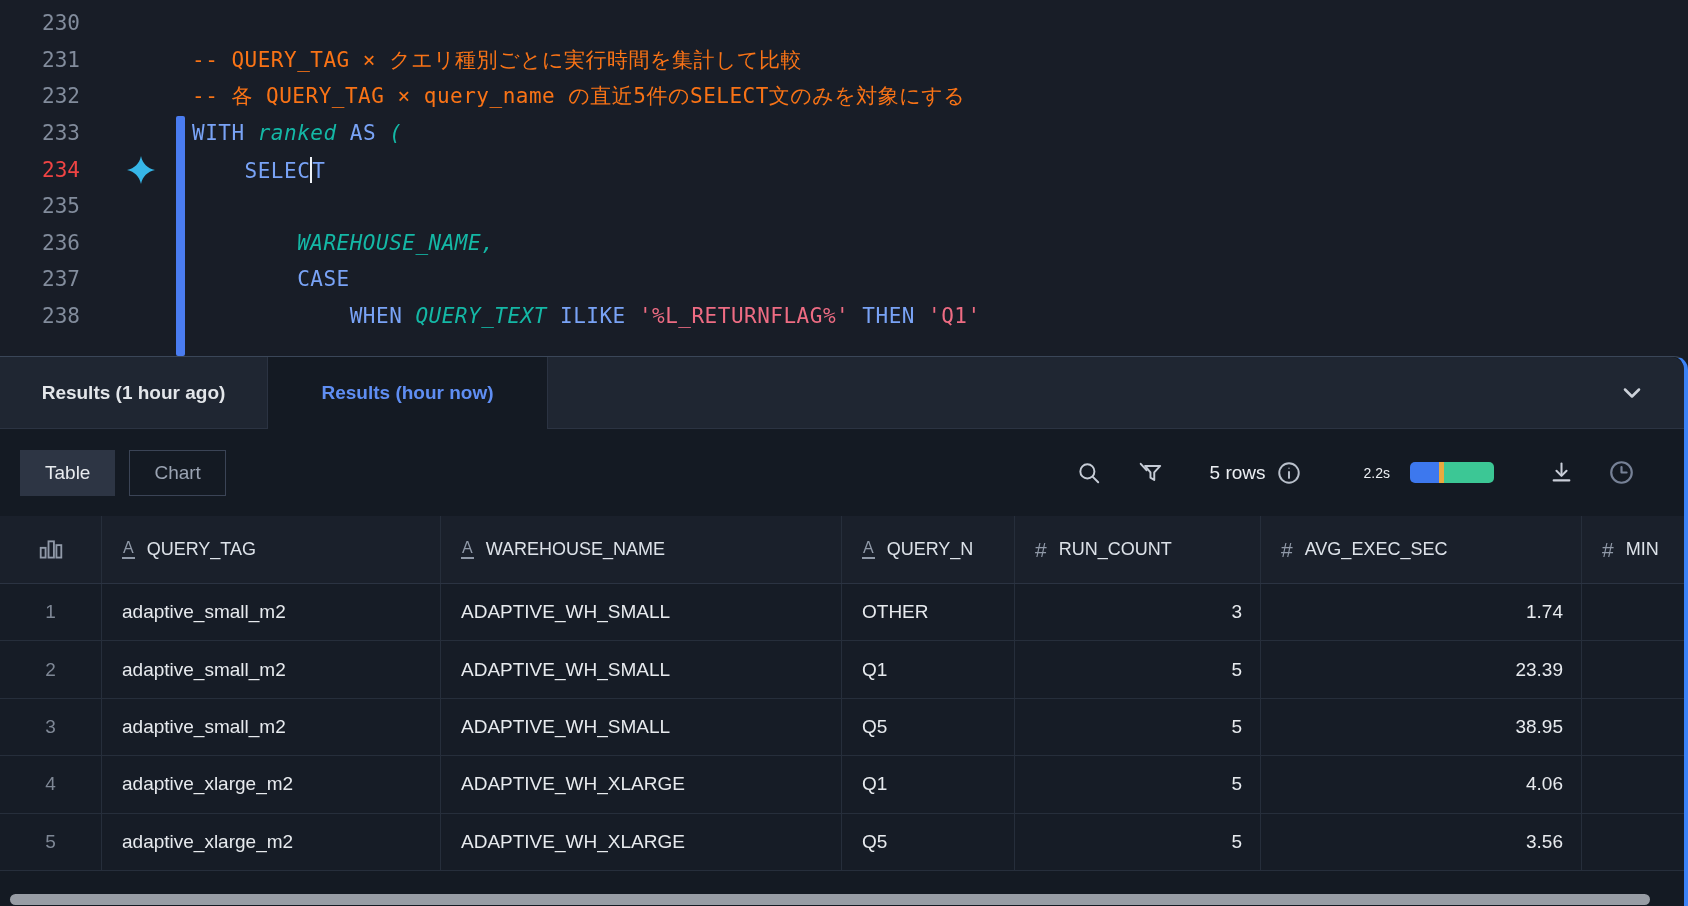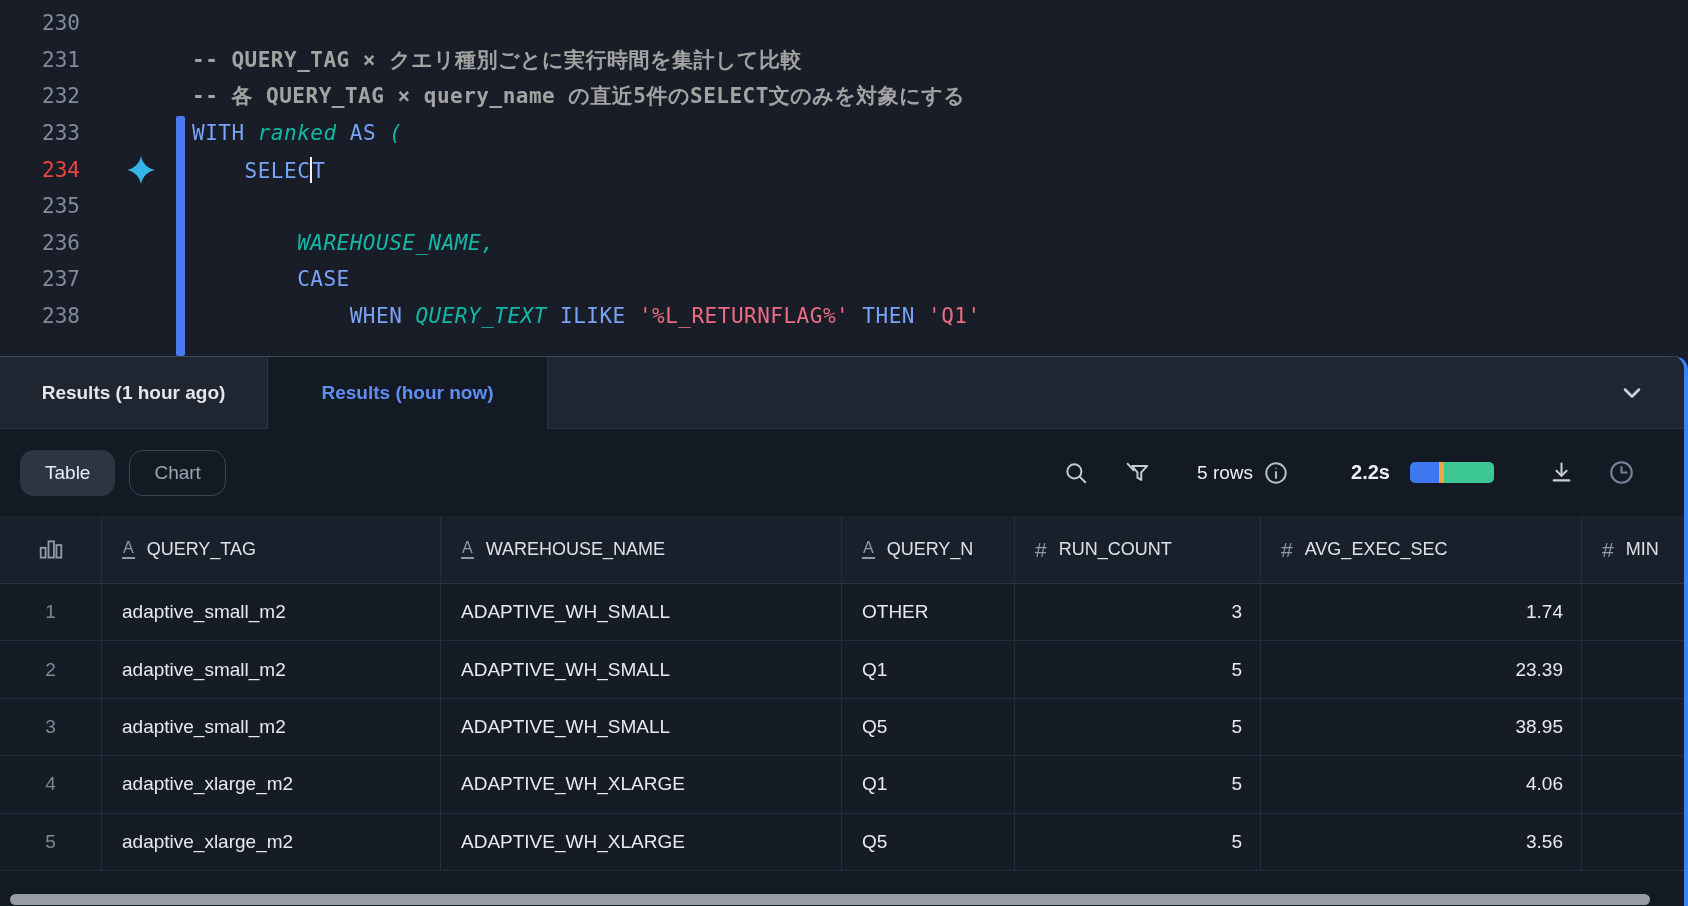--- a/index.html
+++ b/index.html
@@ -11,47 +11,47 @@
   .editor { position:absolute; top:0; left:0; width:100%; height:356px; background:#181d27;
             font-family:"DejaVu Sans Mono", monospace; font-size:21px; cursor:text; }
   #code-lines { padding-top:5px; }
   .code-line { display:flex; height:36.6px; align-items:center; white-space:pre; }
   .gutter-num { width:110px; padding-right:30px; text-align:right; color:#828c9c; flex:none; }
   .gutter-num.current { color:#ef4444; }
   .spark-col { width:62px; flex:none; display:flex; align-items:center; justify-content:center; }
   .code-text { padding-left:20px; letter-spacing:0.5px; }
   .tk-kw  { color:#79a3f6; }
   .tk-pl  { color:#14b8a6;font-style:italic; }
-  .tk-com { color:#a3a3a3;font-weight:bold; }
+  .tk-com { color:#f97316; }
   .tk-str { color:#ee6c83; }
   .tk-caret { display:inline-block; width:0; border-left:2px solid #eef1f6; height:26px; vertical-align:-5px; }
   .indicator-bar { position:absolute; left:176px; top:116px; width:9px; height:240px;
                    background:#4a7cf0; border-radius:2px; }
 
   
   .results { position:absolute; top:356px; left:0; width:100%; height:550px; background:#141a23;
              border-top:1px solid #3a4658; border-right:4px solid #3b82f6; border-top-right-radius:14px; }
   .tabstrip { position:relative; height:72px; background:#1f2632; display:flex;
               border-top-right-radius:13px; border-bottom:1px solid #2b3342; }
   .tab { display:flex; align-items:center; justify-content:center; font-size:19px; font-weight:600;
          color:#e3e6ea; border-right:1px solid #2b3342; cursor:pointer; }
   .tab-old { width:268px; }
   .tab-new { width:280px; background:#141a23; color:#5f8ef3; height:72px; position:relative; z-index:2; }
   .tab-fill { flex:1; display:flex; align-items:center; justify-content:flex-end; padding-right:38px;
               border-top-right-radius:13px; }
 
   .toolbar { height:87px; display:flex; align-items:center; padding:0 48px 0 20px; }
   .viewswitch { display:flex; gap:14px; }
-  .btn { font-size:19px; padding:11px 24px; border-radius:14px; cursor:pointer; border:1px solid transparent; }
+  .btn { font-size:19px; padding:11px 24px; border-radius:0; cursor:pointer; border:1px solid transparent; }
   .btn-table { background:#2d3544; color:#e8ebef; }
   .btn-chart { background:transparent; border-color:#3b4456; color:#9aa3b2; }
   .tool-right { margin-left:auto; display:flex; align-items:center; }
   .ticon { display:flex; align-items:center; justify-content:center; cursor:pointer; }
   .rowcount { color:#eceff3; font-size:19px; margin:0 10px 0 46px; }
-  .duration { color:#eceff3; font-size:20px; font-weight:700; margin:0 20px 0 62px; }
+  .duration { color:#eceff3; font-size:14px; font-weight:400; margin:0 20px 0 62px; }
   .progress { width:84px; height:21px; border-radius:5px; overflow:hidden; display:flex; }
   .gap-dl { margin-left:54px; }
   .gap-clk { margin-left:32px; }
 
   
   .grid { position:absolute; top:159px; left:0; right:0; bottom:0; overflow:hidden; }
   .grid-row { display:grid; grid-template-columns:102px 339px 401px 173px 246px 321px 1fr; }
   .grid-head { height:68px; background:#1a202b; border-bottom:1px solid #2b3342; }
   .grid-body-row { height:57.4px; background:#161c26; border-bottom:1px solid #262e3b; }
   .cell { display:flex; align-items:center; border-right:1px solid #262e3b; overflow:hidden;

